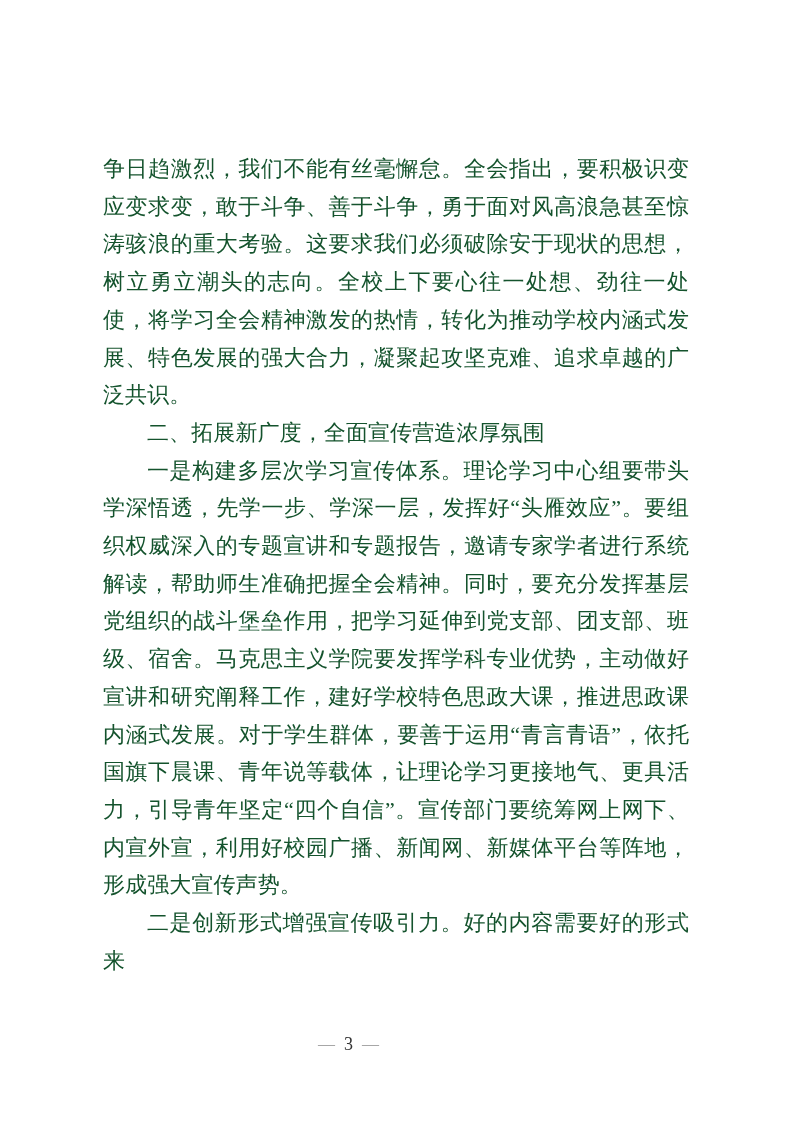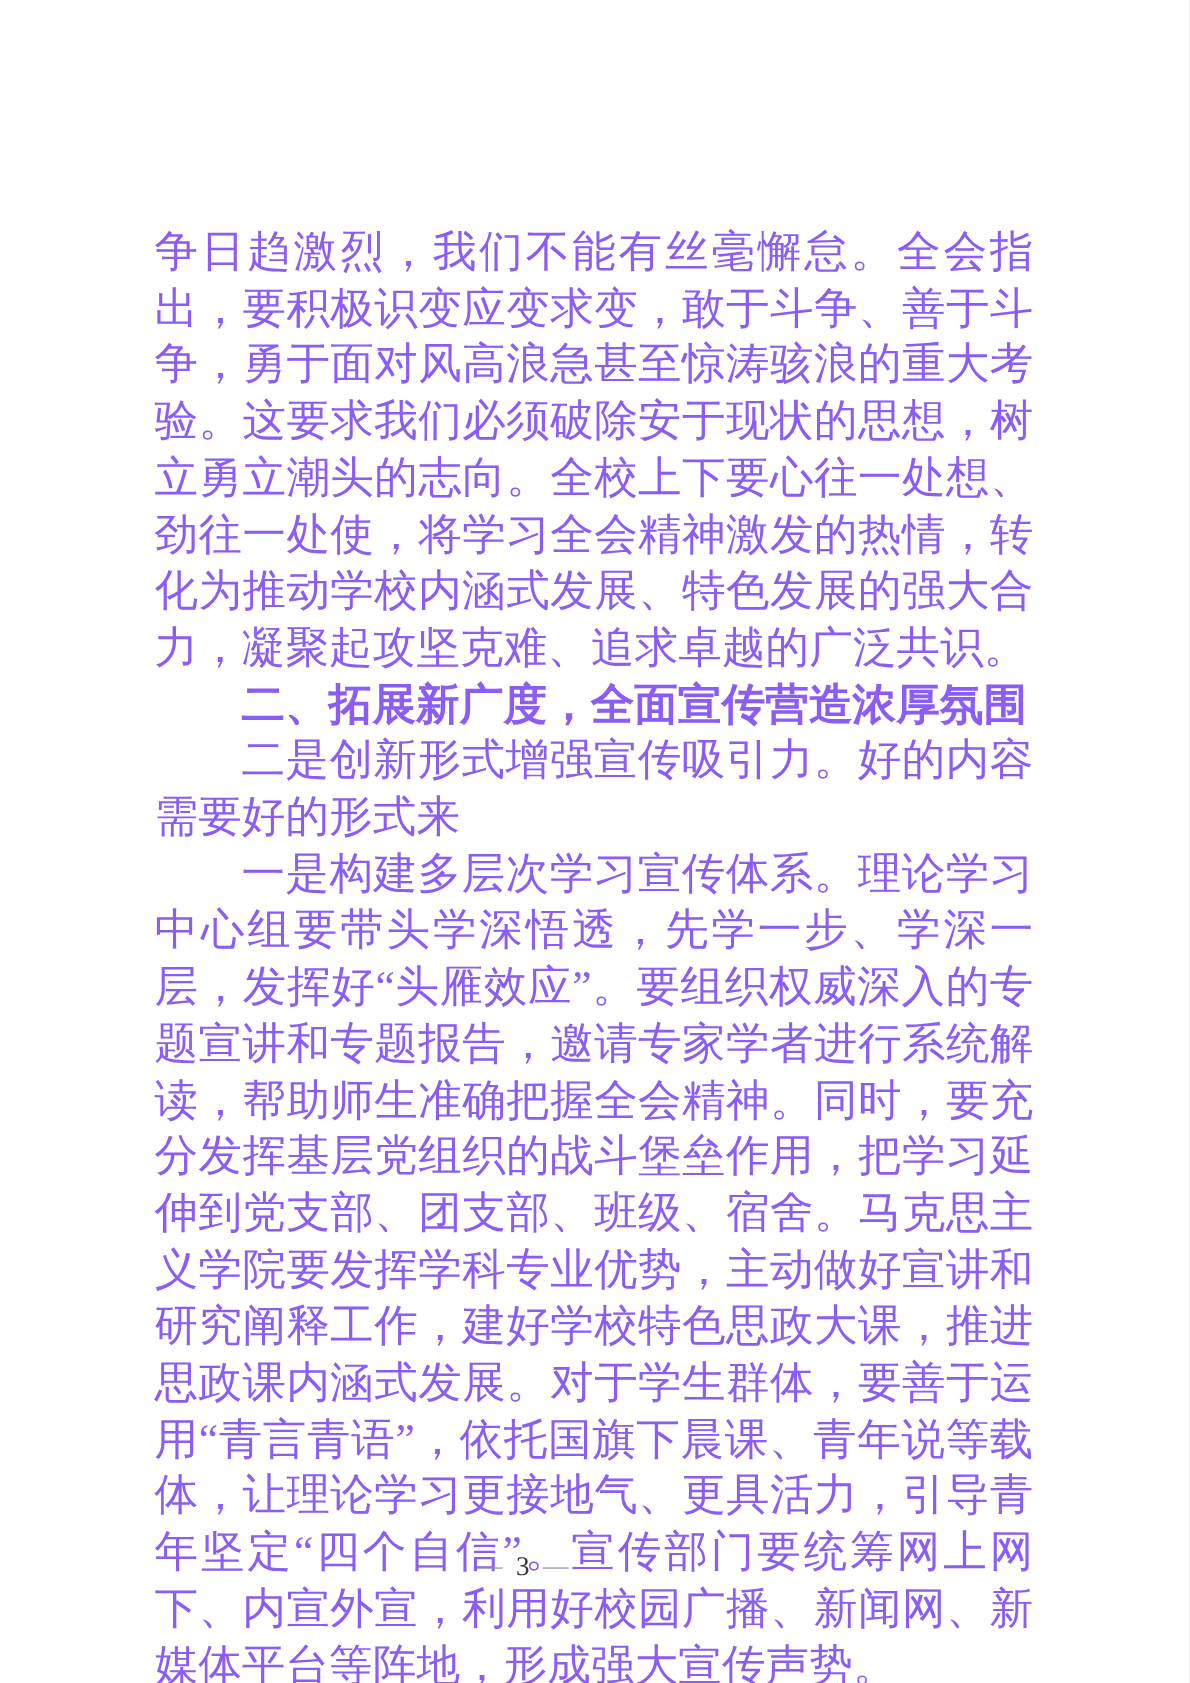--- a/index.html
+++ b/index.html
@@ -14,52 +14,52 @@
     font-family: "Liberation Serif", "DejaVu Serif", serif;
     color: #1f1f1f;
   }
   .content {
     position: absolute;
     left: 103px;
     top: 150px;
     width: 586px;
   }
   .content p {
-    font-size: 29px;
+    font-size: 22px;
     line-height: 37.7px;
     text-align: justify;
     text-justify: inter-character;
     text-align-last: left;
     letter-spacing: 0.1px;
-    color: #8b5cf6;
+    color: #14532d;
   }
   .content p.indent { text-indent: 2em; }
-  .content p.heading { font-weight: 700; }
+  .content p.heading { font-weight: 400; }
   .footer {
     position: absolute;
     top: 1033px;
     left: 318px;
     display: flex;
     align-items: center;
     gap: 9px;
     font-size: 17px;
     line-height: 22px;
   }
   .footer .dash { color: #999999; letter-spacing: 0; }
   .footer .num { color: #333333; font-size: 18px; }
 </style>
 </head>
 <body>
 
 <div class="page">
   <div class="content">
     <p>争日趋激烈，我们不能有丝毫懈怠。全会指出，要积极识变应变求变，敢于斗争、善于斗争，勇于面对风高浪急甚至惊涛骇浪的重大考验。这要求我们必须破除安于现状的思想，树立勇立潮头的志向。全校上下要心往一处想、劲往一处使，将学习全会精神激发的热情，转化为推动学校内涵式发展、特色发展的强大合力，凝聚起攻坚克难、追求卓越的广泛共识。</p>
     <p class="heading indent">二、拓展新广度，全面宣传营造浓厚氛围</p>
+    <p class="indent">一是构建多层次学习宣传体系。理论学习中心组要带头学深悟透，先学一步、学深一层，发挥好“头雁效应”。要组织权威深入的专题宣讲和专题报告，邀请专家学者进行系统解读，帮助师生准确把握全会精神。同时，要充分发挥基层党组织的战斗堡垒作用，把学习延伸到党支部、团支部、班级、宿舍。马克思主义学院要发挥学科专业优势，主动做好宣讲和研究阐释工作，建好学校特色思政大课，推进思政课内涵式发展。对于学生群体，要善于运用“青言青语”，依托国旗下晨课、青年说等载体，让理论学习更接地气、更具活力，引导青年坚定“四个自信”。宣传部门要统筹网上网下、内宣外宣，利用好校园广播、新闻网、新媒体平台等阵地，形成强大宣传声势。</p>
     <p class="indent">二是创新形式增强宣传吸引力。好的内容需要好的形式来</p>
-    <p class="indent">一是构建多层次学习宣传体系。理论学习中心组要带头学深悟透，先学一步、学深一层，发挥好“头雁效应”。要组织权威深入的专题宣讲和专题报告，邀请专家学者进行系统解读，帮助师生准确把握全会精神。同时，要充分发挥基层党组织的战斗堡垒作用，把学习延伸到党支部、团支部、班级、宿舍。马克思主义学院要发挥学科专业优势，主动做好宣讲和研究阐释工作，建好学校特色思政大课，推进思政课内涵式发展。对于学生群体，要善于运用“青言青语”，依托国旗下晨课、青年说等载体，让理论学习更接地气、更具活力，引导青年坚定“四个自信”。宣传部门要统筹网上网下、内宣外宣，利用好校园广播、新闻网、新媒体平台等阵地，形成强大宣传声势。</p>
   </div>
 
   <div class="footer">
     <span class="dash">—</span>
     <span class="num">3</span>
     <span class="dash">—</span>
   </div>
 </div>
 
 </body></html>

